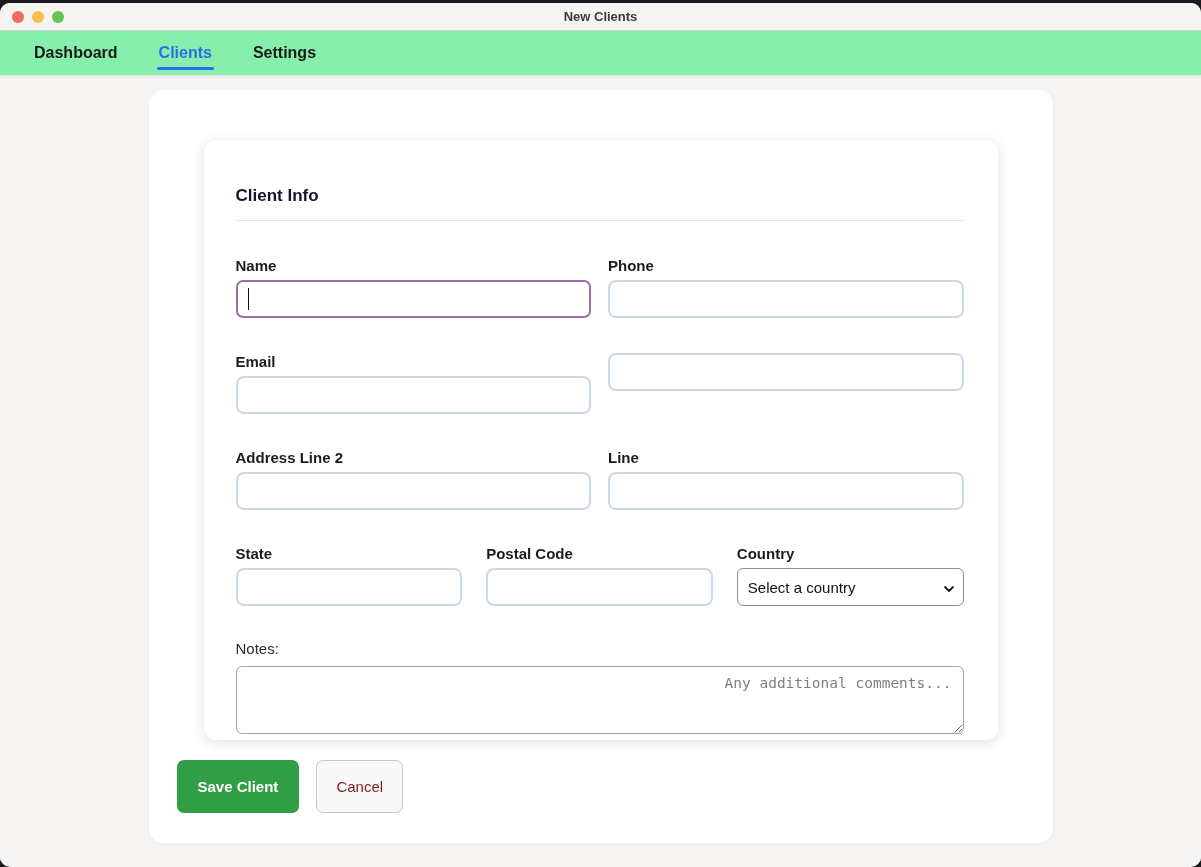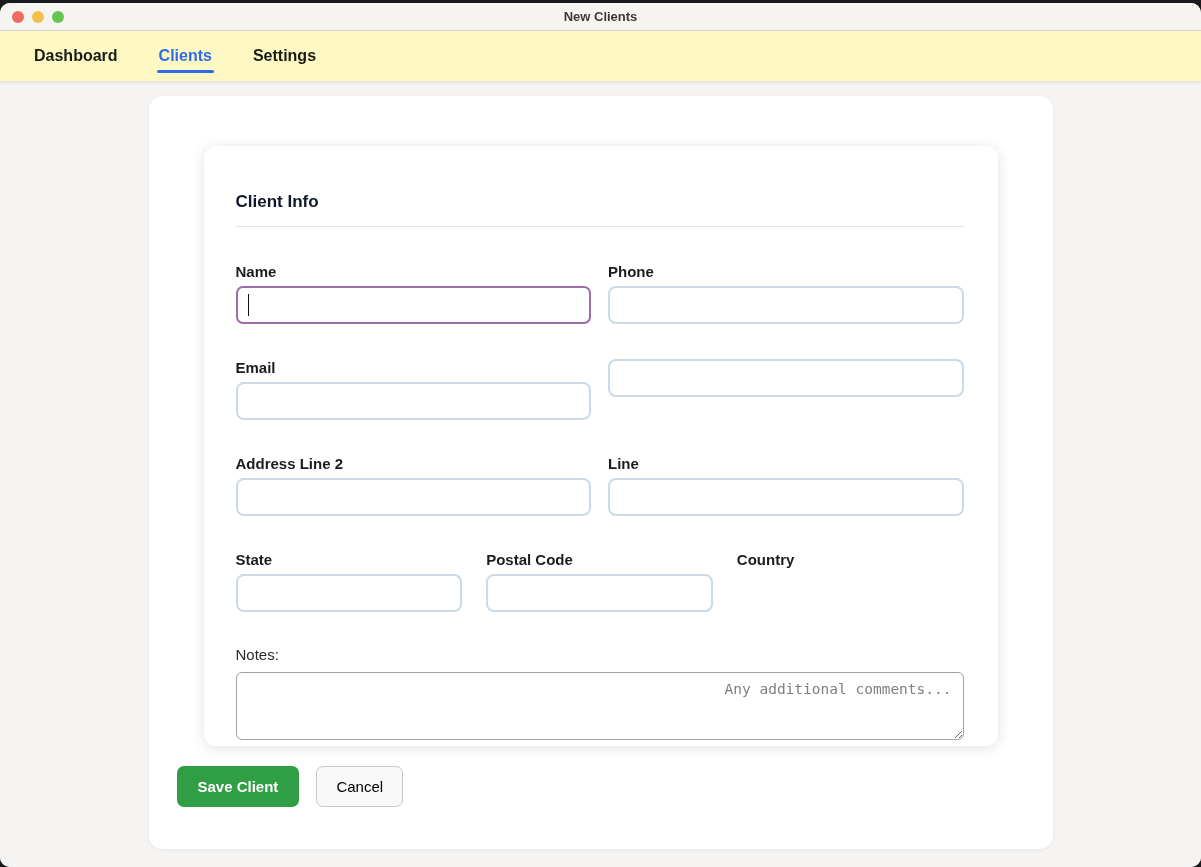--- a/index.html
+++ b/index.html
@@ -14,21 +14,21 @@
               display:flex; align-items:center; position:relative; }
   .traffic { display:flex; gap:8px; margin-left:12px; }
   .light { width:12px; height:12px; border-radius:50%; }
   .light.red { background:#ed6b5f; }
   .light.yellow { background:#f5bf4b; }
   .light.green { background:#62c554; }
   .win-title { position:absolute; left:0; right:0; text-align:center;
                font-size:13px; font-weight:700; color:#3b3a38; }
 
   
-  .navbar { height:50px; background:#fef9c3; display:flex; align-items:center;
+  .navbar { height:44px; background:#86efac; display:flex; align-items:center;
             padding-left:34px; box-shadow:0 2px 3px rgba(0,0,0,0.07); position:relative; z-index:5; }
   .nav-item { font-size:16px; font-weight:700; color:#1a1a1a; margin-right:41px;
               position:relative; cursor:default; }
   .nav-item.active { color:#2d6cea; }
   .nav-item.active::after { content:""; position:absolute; left:-2px; right:-2px; bottom:-8px;
               height:3px; background:#2d6cea; border-radius:2px; }
 
   
   .page { height:786px; background:#f5f4f2; padding-top:15px; }
   .outer-card { width:904px; height:753px; margin:0 auto; background:#ffffff;
@@ -62,21 +62,21 @@
 
   .notes-block label { display:block; font-size:15px; font-weight:400; color:#2a2a2a; margin-bottom:9px; }
   .notes-block textarea { width:100%; height:68px; border:1px solid #a2a2a2; border-radius:6px;
                  background:#fff; resize:vertical; padding:8px 11px;
                  font-family:"DejaVu Sans Mono", monospace; font-size:14.5px; color:#333; outline:none;text-align:right; }
   .notes-block textarea::placeholder { color:#7f7f7f; }
 
   .btn-row { position:relative; top:70px; margin-left:28px; display:flex; gap:17px; }
   .btn { border-radius:7px; font-size:15px; cursor:pointer; font-family:"Liberation Sans",sans-serif; }
   .btn.save { background:#2f9e44; color:#ffffff; font-weight:700; border:none; padding:11px 21px; }
-  .btn.cancel { background:#f8f8f8; color:#000000; font-weight:400; border:1px solid #c8c8c8; padding:11px 19px; }
+  .btn.cancel { background:#f8f8f8; color:#7f1d1d; font-weight:400; border:1px solid #c8c8c8; padding:17px 19px; }
 </style>
 </head>
 <body>
 
 <div class="window">
 
   <div class="titlebar">
     <div class="traffic">
       <span class="light red"></span>
       <span class="light yellow"></span>
@@ -136,20 +136,30 @@
           <div class="field">
             <label>State</label>
             <input type="text" value="" style="">
           </div>
           <div class="field">
             <label>Postal Code</label>
             <input type="text" value="" style="">
           </div>
           <div class="field">
             <label>Country</label>
+            <div class="select-wrap">
+              <select>
+                <option>Select a country</option>
+              </select>
+              <span class="chevron">
+                <svg width="12" height="12" viewBox="0 0 12 12">
+                    <path d="M2 4l4 4 4-4" fill="none" stroke="#1a1a1a" stroke-width="1.8" stroke-linecap="round" stroke-linejoin="round"></path>
+                  </svg>
+              </span>
+            </div>
           </div>
         </div>
 
         <div class="notes-block">
           <label>Notes:</label>
           <textarea placeholder="Any additional comments..." style=""></textarea>
         </div>
       </div>
 
       <div class="btn-row">

